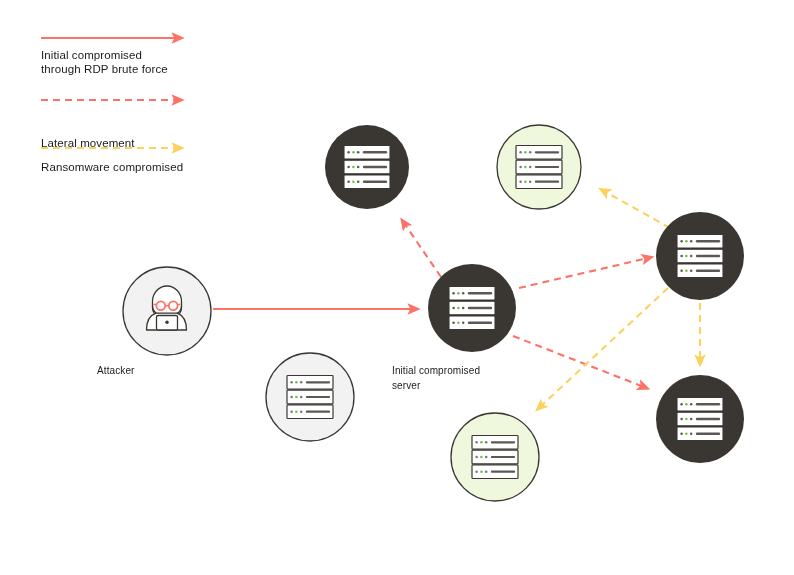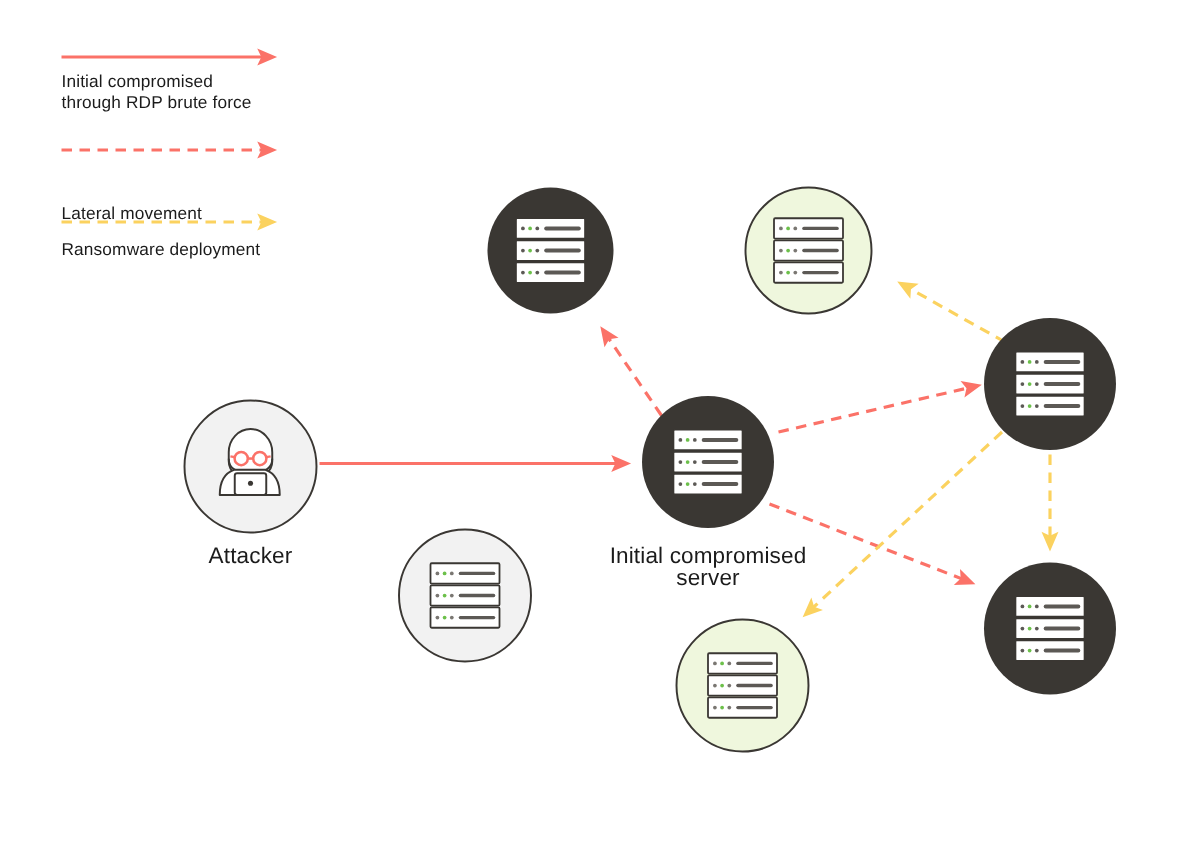--- a/index.html
+++ b/index.html
@@ -13,22 +13,21 @@
   #canvas{position:absolute;left:0;top:0;width:794px;height:575px;}
   .legend-label{
     font-size:11.5px;
     color:#1b1b1b;
     line-height:14px;
     letter-spacing:0.1px;
     white-space:pre-line;
   }
   .node-label{
     position:absolute;
-    text-align:center;
-    font-size:15px;
+    font-size:10px;
     color:#1b1b1b;
     line-height:15px;
     letter-spacing:0.1px;
     white-space:pre-line;
   }
   svg{display:block;}
 </style>
 </head>
 <body>
 
@@ -168,18 +167,18 @@
     <line x1="41" y1="100" x2="178" y2="100" stroke="#FB7268" stroke-width="2.1" stroke-dasharray="7,5" marker-end="url(#ah-red)"></line>
     <line x1="41" y1="148" x2="178" y2="148" stroke="#FBD25F" stroke-width="2.1" stroke-dasharray="7,5" marker-end="url(#ah-yellow)"></line>
   </g>
 </svg>
 
 <div class="legend-label" style="position:absolute;left:41px;top:48px;width:200px;">Initial compromised
 through RDP brute force</div>
 
 <div class="legend-label" style="position:absolute;left:41px;top:112px;width:200px;margin-top:24px;">Lateral movement</div>
 
-<div class="legend-label" style="position:absolute;left:41px;top:160px;width:220px;">Ransomware deployment</div>
+<div class="legend-label" style="position:absolute;left:41px;top:160px;width:220px;">Ransomware compromised</div>
 
 <div class="node-label" style="left:97px;top:363px;width:140px;">Attacker</div>
 
 <div class="node-label" style="left:392px;top:363px;width:160px;">Initial compromised
 server</div>
 
 </body></html>

